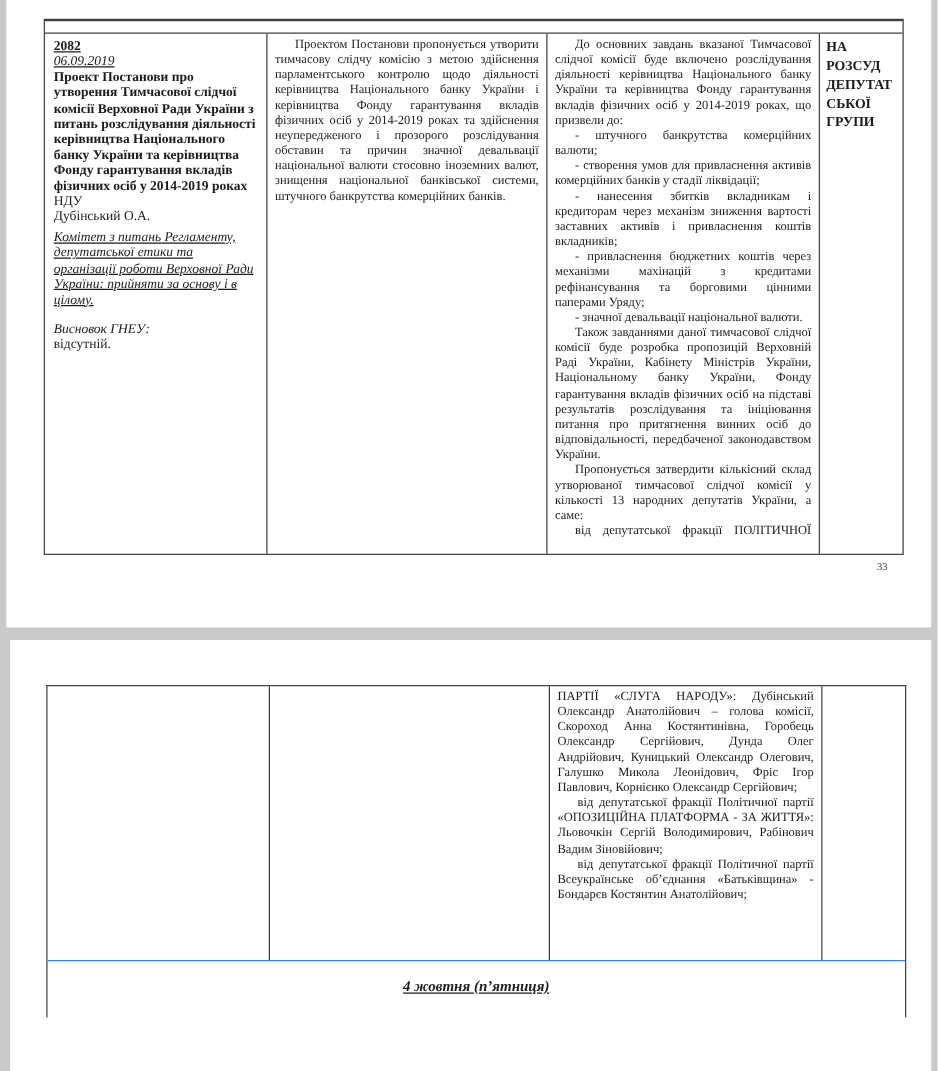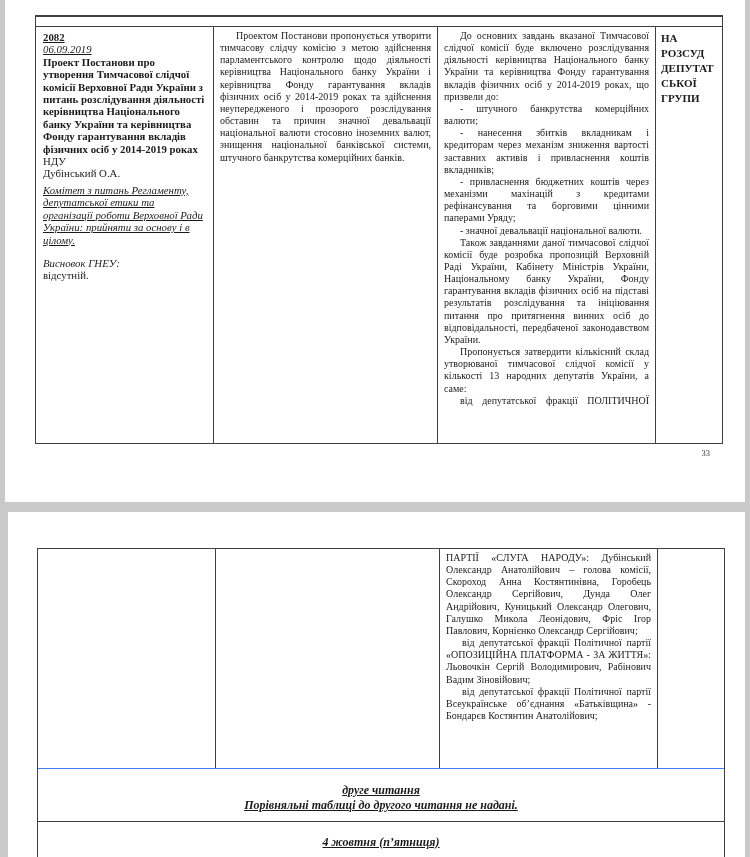--- a/index.html
+++ b/index.html
@@ -74,20 +74,21 @@
       <p>відсутній.</p>
     </div>
 
     <div class="cell c2">
       <p class="just">Проектом Постанови пропонується утворити тимчасову слідчу комісію з метою здійснення парламентського контролю щодо діяльності керівництва Національного банку України і керівництва Фонду гарантування вкладів фізичних осіб у 2014-2019 роках та здійснення неупередженого і прозорого розслідування обставин та причин значної девальвації національної валюти стосовно іноземних валют, знищення національної банківської системи, штучного банкрутства комерційних банків.</p>
     </div>
 
     <div class="cell c3">
       <p class="just">До основних завдань вказаної Тимчасової слідчої комісії буде включено розслідування діяльності керівництва Національного банку України та керівництва Фонду гарантування вкладів фізичних осіб у 2014-2019 роках, що призвели до:</p>
       <p class="just">- штучного банкрутства комерційних валюти;</p>
+      <p class="just">- створення умов для привласнення активів комерційних банків у стадії ліквідації;</p>
       <p class="just">- нанесення збитків вкладникам і кредиторам через механізм зниження вартості заставних активів і привласнення коштів вкладників;</p>
       <p class="just">- привласнення бюджетних коштів через механізми махінацій з кредитами рефінансування та борговими цінними паперами Уряду;</p>
       <p class="just">- значної девальвації національної валюти.</p>
       <p class="just">Також завданнями даної тимчасової слідчої комісії буде розробка пропозицій Верховній Раді України, Кабінету Міністрів України, Національному банку України, Фонду гарантування вкладів фізичних осіб на підставі результатів розслідування та ініціювання питання про притягнення винних осіб до відповідальності, передбаченої законодавством України.</p>
       <p class="just">Пропонується затвердити кількісний склад утворюваної тимчасової слідчої комісії у кількості 13 народних депутатів України, а саме:</p>
       <p class="just stretch-last">від депутатської фракції ПОЛІТИЧНОЇ</p>
     </div>
 
     <div class="cell c4">
       <p class="decision">НА
@@ -107,21 +108,17 @@
     <div class="cell c1"></div>
     <div class="cell c2"></div>
     <div class="cell c3">
       <p class="just noindent">ПАРТІЇ «СЛУГА НАРОДУ»: Дубінський Олександр Анатолійович – голова комісії, Скороход Анна Костянтинівна, Горобець Олександр Сергійович, Дунда Олег Андрійович, Куницький Олександр Олегович, Галушко Микола Леонідович, Фріс Ігор Павлович, Корнієнко Олександр Сергійович;</p>
       <p class="just">від депутатської фракції Політичної партії «ОПОЗИЦІЙНА ПЛАТФОРМА - ЗА ЖИТТЯ»: Льовочкін Сергій Володимирович, Рабінович Вадим Зіновійович;</p>
       <p class="just">від депутатської фракції Політичної партії Всеукраїнське об’єднання «Батьківщина» - Бондарєв Костянтин Анатолійович;</p>
     </div>
     <div class="cell c4"></div>
   </div>
 
-  <div class="mergedrow row2">
-    <p class="bi">друге читання</p>
-    <p class="bi">Порівняльні таблиці до другого читання не надані.</p>
-  </div>
 
   <div class="mergedrow row3">
     <p class="bi">4 жовтня (п’ятниця)</p>
   </div>
 </div>
 
 </body></html>

